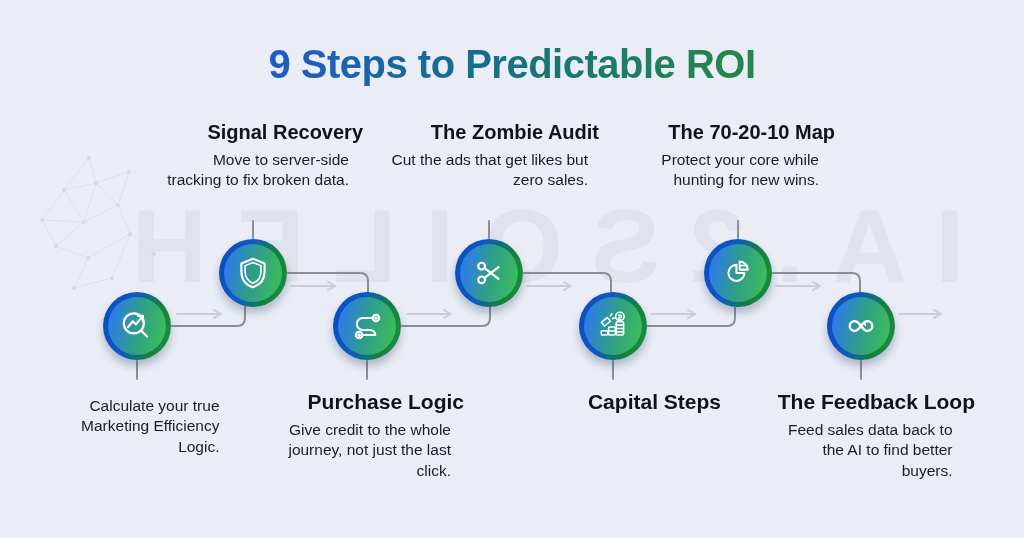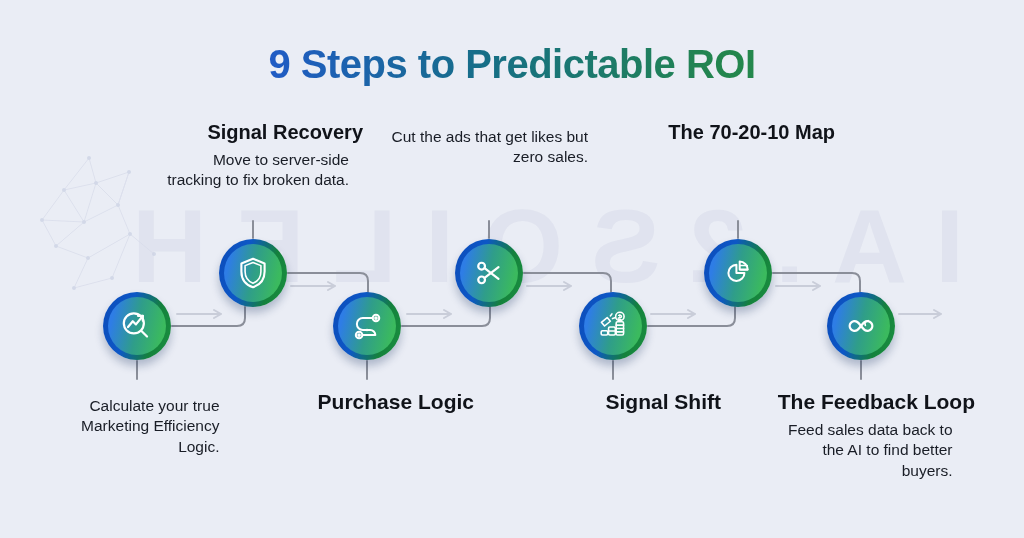--- a/index.html
+++ b/index.html
@@ -43,21 +43,21 @@
   .step-text{position:absolute;text-align:right;color:#14171f;}
   .step-title{font-weight:bold;color:#101319;}
   .step-text.top .step-title{font-size:20px;}
   .step-text.bottom .step-title{font-size:21px;}
   .step-desc{margin:6px auto 0;font-size:15.5px;line-height:1.32;color:#191d26;}
   
   #txt-s2{left:143px;top:121px;width:220px;} #txt-s2 .step-desc{width:192px;}
   #txt-s4{left:379px;top:121px;width:220px;} #txt-s4 .step-desc{width:198px;}
   #txt-s6{left:615px;top:121px;width:220px;} #txt-s6 .step-desc{width:188px;}
   #txt-s1{left:32px; top:390px;width:210px;} #txt-s1 .step-desc{width:165px;}
-  #txt-s3{left:258px;top:390px;width:216px;} #txt-s3 .step-desc{width:190px;}
+  #txt-s3{left:248px;top:390px;width:216px;} #txt-s3 .step-desc{width:190px;}
   #txt-s5{left:505px;top:390px;width:216px;} #txt-s5 .step-desc{width:190px;}
   #txt-s7{left:745px;top:390px;width:230px;} #txt-s7 .step-desc{width:185px;}
   #cir-s1{left:103px;top:292px;} #cir-s2{left:219px;top:239px;}
   #cir-s3{left:333px;top:292px;} #cir-s4{left:455px;top:239px;}
   #cir-s5{left:579px;top:292px;} #cir-s6{left:704px;top:239px;}
   #cir-s7{left:827px;top:292px;}
 </style>
 </head>
 <body>
 
@@ -210,28 +210,31 @@
 
   <div class="step-text bottom" id="txt-s1">
     <div class="step-desc">Calculate your true Marketing Efficiency Logic.</div>
   </div>
   <div class="step-text top" id="txt-s2">
     <div class="step-title">Signal Recovery</div>
     <div class="step-desc">Move to server-side tracking to fix broken data.</div>
   </div>
   <div class="step-text bottom" id="txt-s3">
     <div class="step-title">Purchase Logic</div>
+    <div class="step-desc">Give credit to the whole journey, not just the last click.</div>
   </div>
   <div class="step-text top" id="txt-s4">
+    <div class="step-title">The Zombie Audit</div>
     <div class="step-desc">Cut the ads that get likes but zero sales.</div>
   </div>
   <div class="step-text bottom" id="txt-s5">
-    <div class="step-title">Signal Shift</div>
+    <div class="step-title">Capital Steps</div>
   </div>
   <div class="step-text top" id="txt-s6">
     <div class="step-title">The 70-20-10 Map</div>
+    <div class="step-desc">Protect your core while hunting for new wins.</div>
   </div>
   <div class="step-text bottom" id="txt-s7">
     <div class="step-title">The Feedback Loop</div>
     <div class="step-desc">Feed sales data back to the AI to find better buyers.</div>
   </div>
 
 </div>
 
 </body></html>

